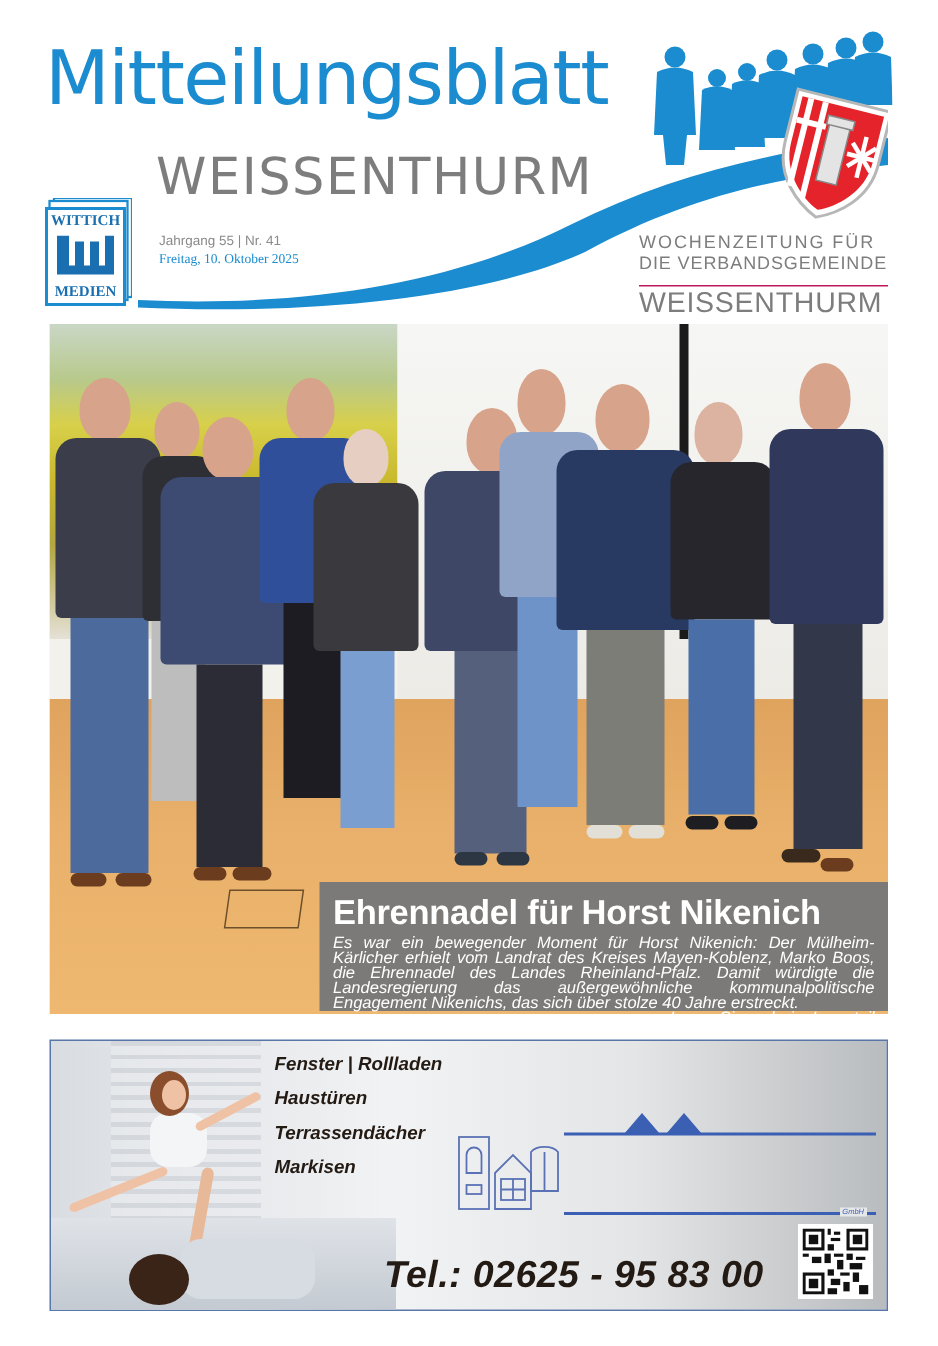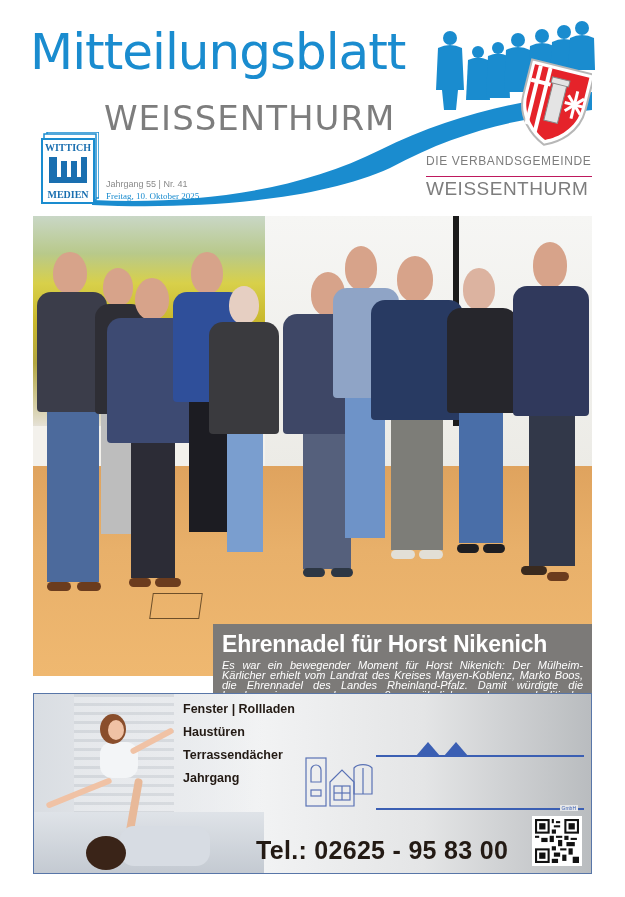--- a/index.html
+++ b/index.html
@@ -16,34 +16,34 @@
   .mast-sub {
     position: absolute; left: 104px; top: 96px;
     font-family: "DejaVu Sans", sans-serif; font-size: 34px; color: #7d7d7d;
     letter-spacing: 1px; line-height: 44px;
   }
   .swoosh { position: absolute; left: 0; top: 0; }
   .people { position: absolute; left: 430px; top: 20px; }
   .crest { position: absolute; left: 516px; top: 58px; }
 
   .wittich {
-    position: absolute; left: 39px; top: 132px; width: 60px; height: 72px;
+    position: absolute; left: 28px; top: 132px; width: 60px; height: 72px;
   }
   .wittich .pages { position: absolute; inset: 0; }
   .wittich .inner {
     position: absolute; left: 2px; top: 6px; width: 54px; height: 66px;
     background: #fff; border: 2px solid #1a8ccf;
     display: flex; flex-direction: column; align-items: center; justify-content: space-between;
     padding: 2px 0;
   }
   .wittich .wt { font-family: "Liberation Serif", serif; font-weight: bold; font-size: 10px; color: #1a6fb0; line-height: 11px; }
   .wittich .mark { width: 42px; height: 28px; }
 
   .issue {
-    position: absolute; left: 106px; top: 178px; font-size: 9px; color: #8a8a8a; line-height: 12px;
+    position: absolute; left: 106px; top: 154px; font-size: 9px; color: #8a8a8a; line-height: 12px;
   }
   .issue .date { color: #1a8ccf; font-family: Liberation Serif, serif; }
 
   .weekly {
     position: absolute; left: 426px; top: 154px; width: 166px; text-align: left;
     color: #7d7d7d; font-family: "Liberation Sans", sans-serif;
   }
   .weekly .l1 { font-size: 12px; letter-spacing: 1.3px; line-height: 14px; }
   .weekly .l2 { font-size: 12px; letter-spacing: 0.6px; line-height: 14px; padding-bottom: 8px; border-bottom: 1px solid #be185d; }
   .weekly .l3 { font-size: 19px; letter-spacing: 0.5px; line-height: 22px; margin-top: 1px; }
@@ -62,31 +62,32 @@
   .photo .floorhatch { position: absolute; left: 118px; top: 377px; width: 50px; height: 26px; border: 1px solid #6d4f2a; transform: skewX(-8deg); }
   .person { position: absolute; }
   .person .head { position: absolute; border-radius: 50% 50% 46% 46%; background: #d7a38a; }
   .person .body { position: absolute; border-radius: 14px 14px 4px 4px; }
   .person .legs { position: absolute; }
   .person .shoe { position: absolute; height: 9px; border-radius: 5px; background: #6b3c1e; }
 
   
   .caption {
     position: absolute; left: 213px; top: 588px; width: 379px; height: 86px;
-    background: #7c7a78; color: #ffffff; padding: 6px 9px 0 9px; margin-top: 36px;
+    background: #7c7a78; color: #ffffff; padding: 6px 9px 0 9px;
   }
   .caption .headline { font-family: "Liberation Sans", sans-serif; font-weight: bold; font-size: 23px; line-height: 28px; letter-spacing: -0.2px; white-space: nowrap; }
   .caption .body { font-style: italic; font-size: 11px; line-height: 10px; text-align: justify; margin-top: 2px; }
   .caption .more { float: right; font-style: italic; }
 
   
   .ad {
     position: absolute; left: 33px; top: 693px; width: 559px; height: 181px;
     border: 1.5px solid #5876a8; overflow: hidden;
     background: linear-gradient(90deg, #e7ebee 0%, #f2f3f4 40%, #e4e5e6 70%, #b9bcbf 100%);
+    font-style: italic;
   }
   .ad .photo-bg { position: absolute; left: 0; top: 0; width: 230px; height: 181px;
     background: linear-gradient(90deg, #d9dde2 0%, #e8eaed 55%, rgba(240,241,242,0) 100%); }
   .ad .blind { position: absolute; left: 40px; top: 0; width: 100px; height: 120px;
     background: repeating-linear-gradient(180deg,#cfd3d8 0 3px,#e9ebee 3px 9px); opacity: .7; }
   .ad .bed { position: absolute; left: 0; top: 118px; width: 230px; height: 63px;
     background: linear-gradient(180deg,#dfe3e8,#c3c9d1); }
   .ad .child-head { position: absolute; left: 66px; top: 20px; width: 26px; height: 30px; border-radius: 50%; background: #8a4e2c; }
   .ad .child-face { position: absolute; left: 74px; top: 26px; width: 16px; height: 20px; border-radius: 50%; background: #f0c2a5; }
   .ad .child-body { position: absolute; left: 66px; top: 48px; width: 38px; height: 36px; border-radius: 12px; background: #f3f5f7; }
@@ -169,20 +170,21 @@
       <span class="wt">MEDIEN</span>
     </div>
   </div>
 
   <div class="issue">
     <div>Jahrgang 55 | Nr. 41</div>
     <div class="date">Freitag, 10. Oktober 2025</div>
   </div>
 
   <div class="weekly">
+    <div class="l1">WOCHENZEITUNG FÜR</div>
     <div class="l2">DIE VERBANDSGEMEINDE</div>
     <div class="l3">WEISSENTHURM</div>
   </div>
 </header>
 
 <section class="photo">
   <div class="wall-left"></div>
   <div class="wall-mid"></div>
   <div class="pillar"></div>
   <div class="floor"></div>
@@ -270,21 +272,21 @@
   <div class="child-face"></div>
   <div class="arm-l"></div>
   <div class="arm-r"></div>
   <div class="man-body"></div>
   <div class="man-head"></div>
 
   <ul class="services" style="list-style:none;">
     <li>Fenster | Rollladen</li>
     <li>Haustüren</li>
     <li>Terrassendächer</li>
-    <li>Jahrgang</li>
+    <li>Markisen</li>
   </ul>
 
 
   <svg class="house-icon" width="70" height="56" viewBox="0 0 70 56">
     <g fill="none" stroke="#5a72b5" stroke-width="1.2">
       <rect x="2" y="4" width="20" height="48"></rect>
         <path d="M7 28 V16 a5 5 0 0 1 10 0 V28 Z"></path>
         <rect x="7" y="36" width="10" height="6"></rect>
       <path d="M26 28 L38 16 L50 28 V52 H26 Z"></path>
         <rect x="30" y="32" width="16" height="14"></rect>

